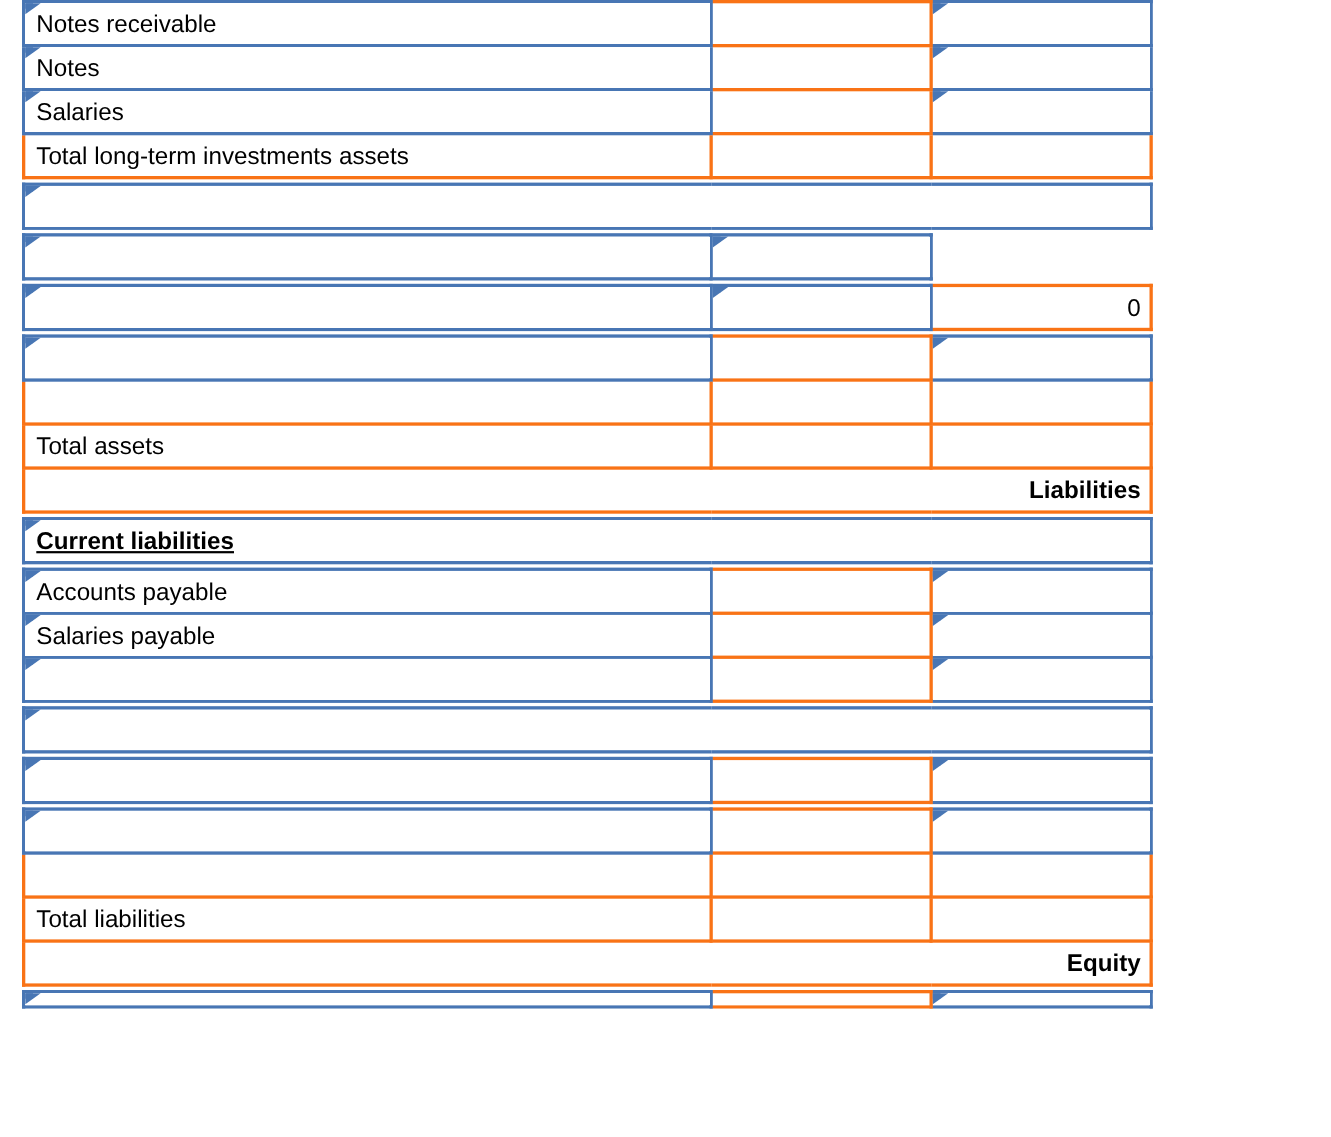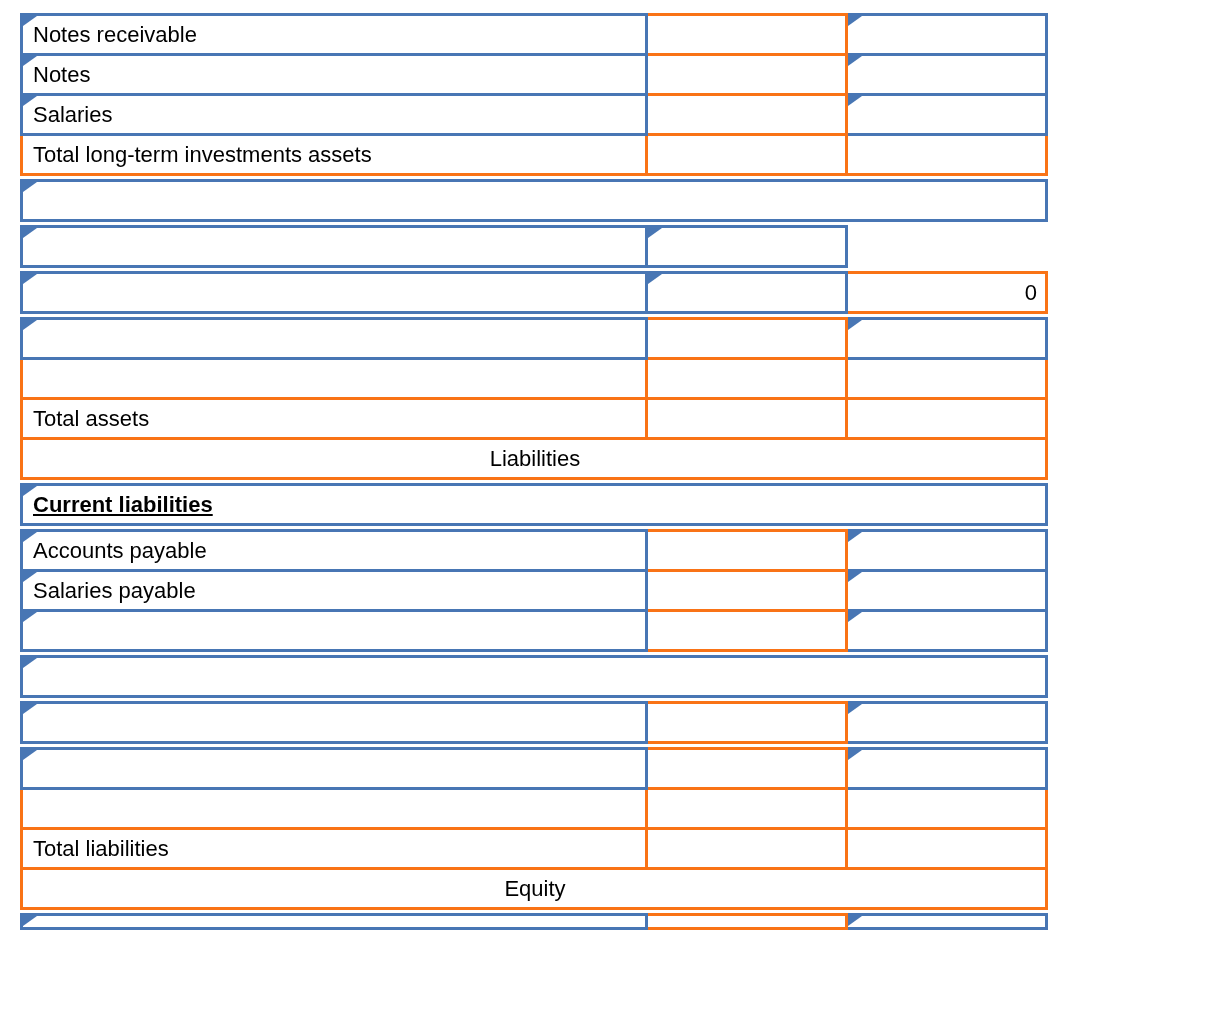--- a/index.html
+++ b/index.html
@@ -5,21 +5,21 @@
   html,body{
     margin:0;
     padding:0;
     background:#fff;
     font-family:Arial,Helvetica,sans-serif;
     font-size:22px;
     color:#000;
   }
   .sheet{
     width:1046px;
-    padding:13px 0 0 0;
+    padding:0 0 0 0;
     box-sizing:border-box;
   }
   table.bs{
     border-collapse:collapse;
     width:1025px;
     margin-left:20px;
     margin-top:0;
     table-layout:fixed;
   }
   table.bs td{
@@ -55,22 +55,22 @@
     border-top:5px solid #4876b4;
     border-bottom:5px solid transparent;
   }
 
   .num{
     text-align:right;
     padding-right:8px;
   }
 
   .lbl-center{
-    text-align:center;
-    font-weight:normal;
+    text-align:right;
+    font-weight:bold;
   }
   .lbl-bold{
     font-weight:bold;
     text-decoration:underline;
   }
 
   
   tr.gap td{
     height:6px;
     border:none;

